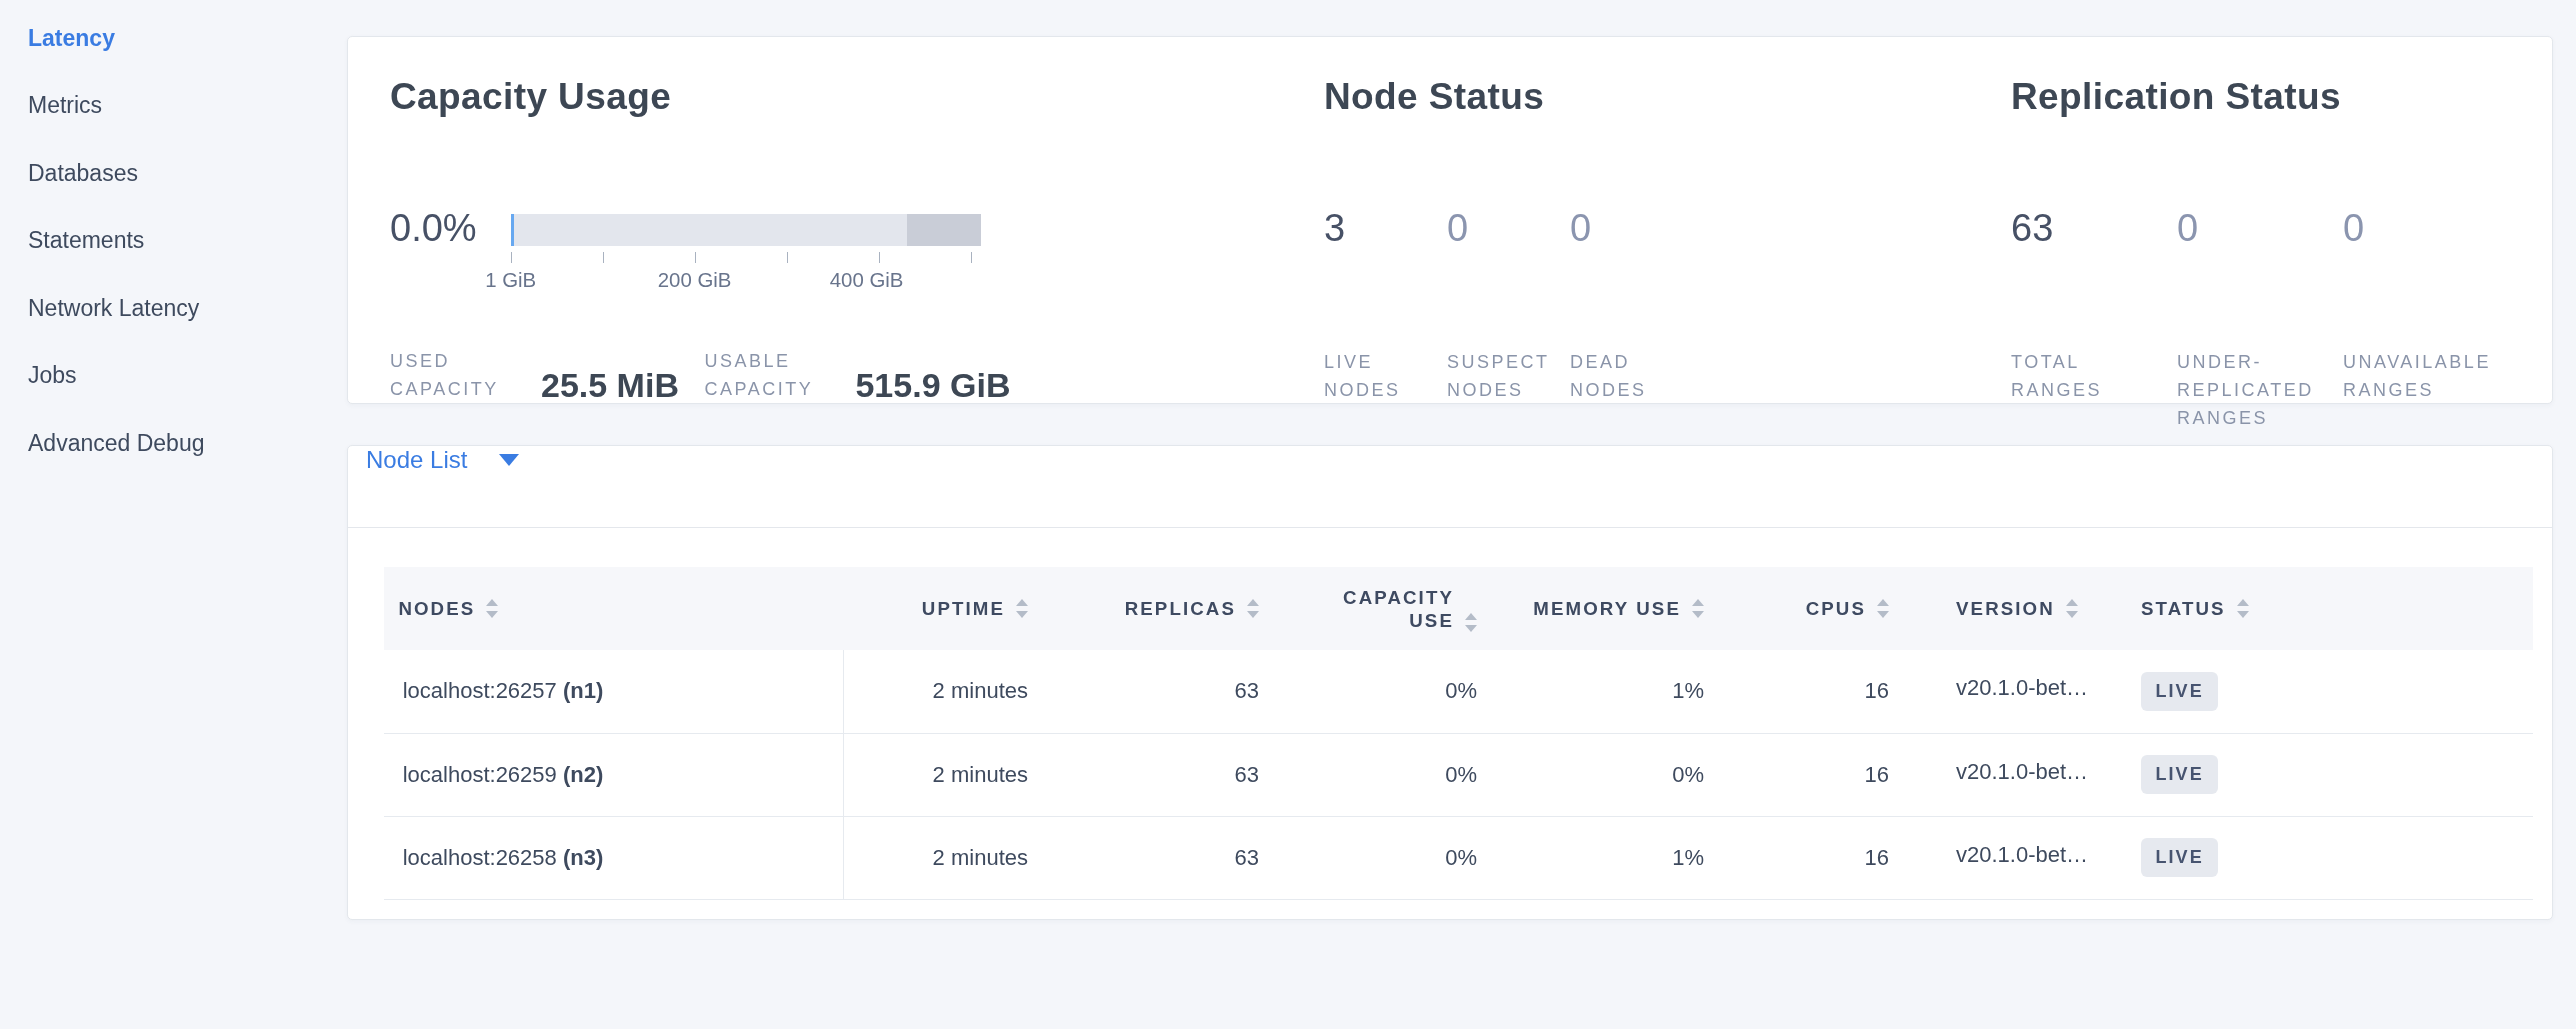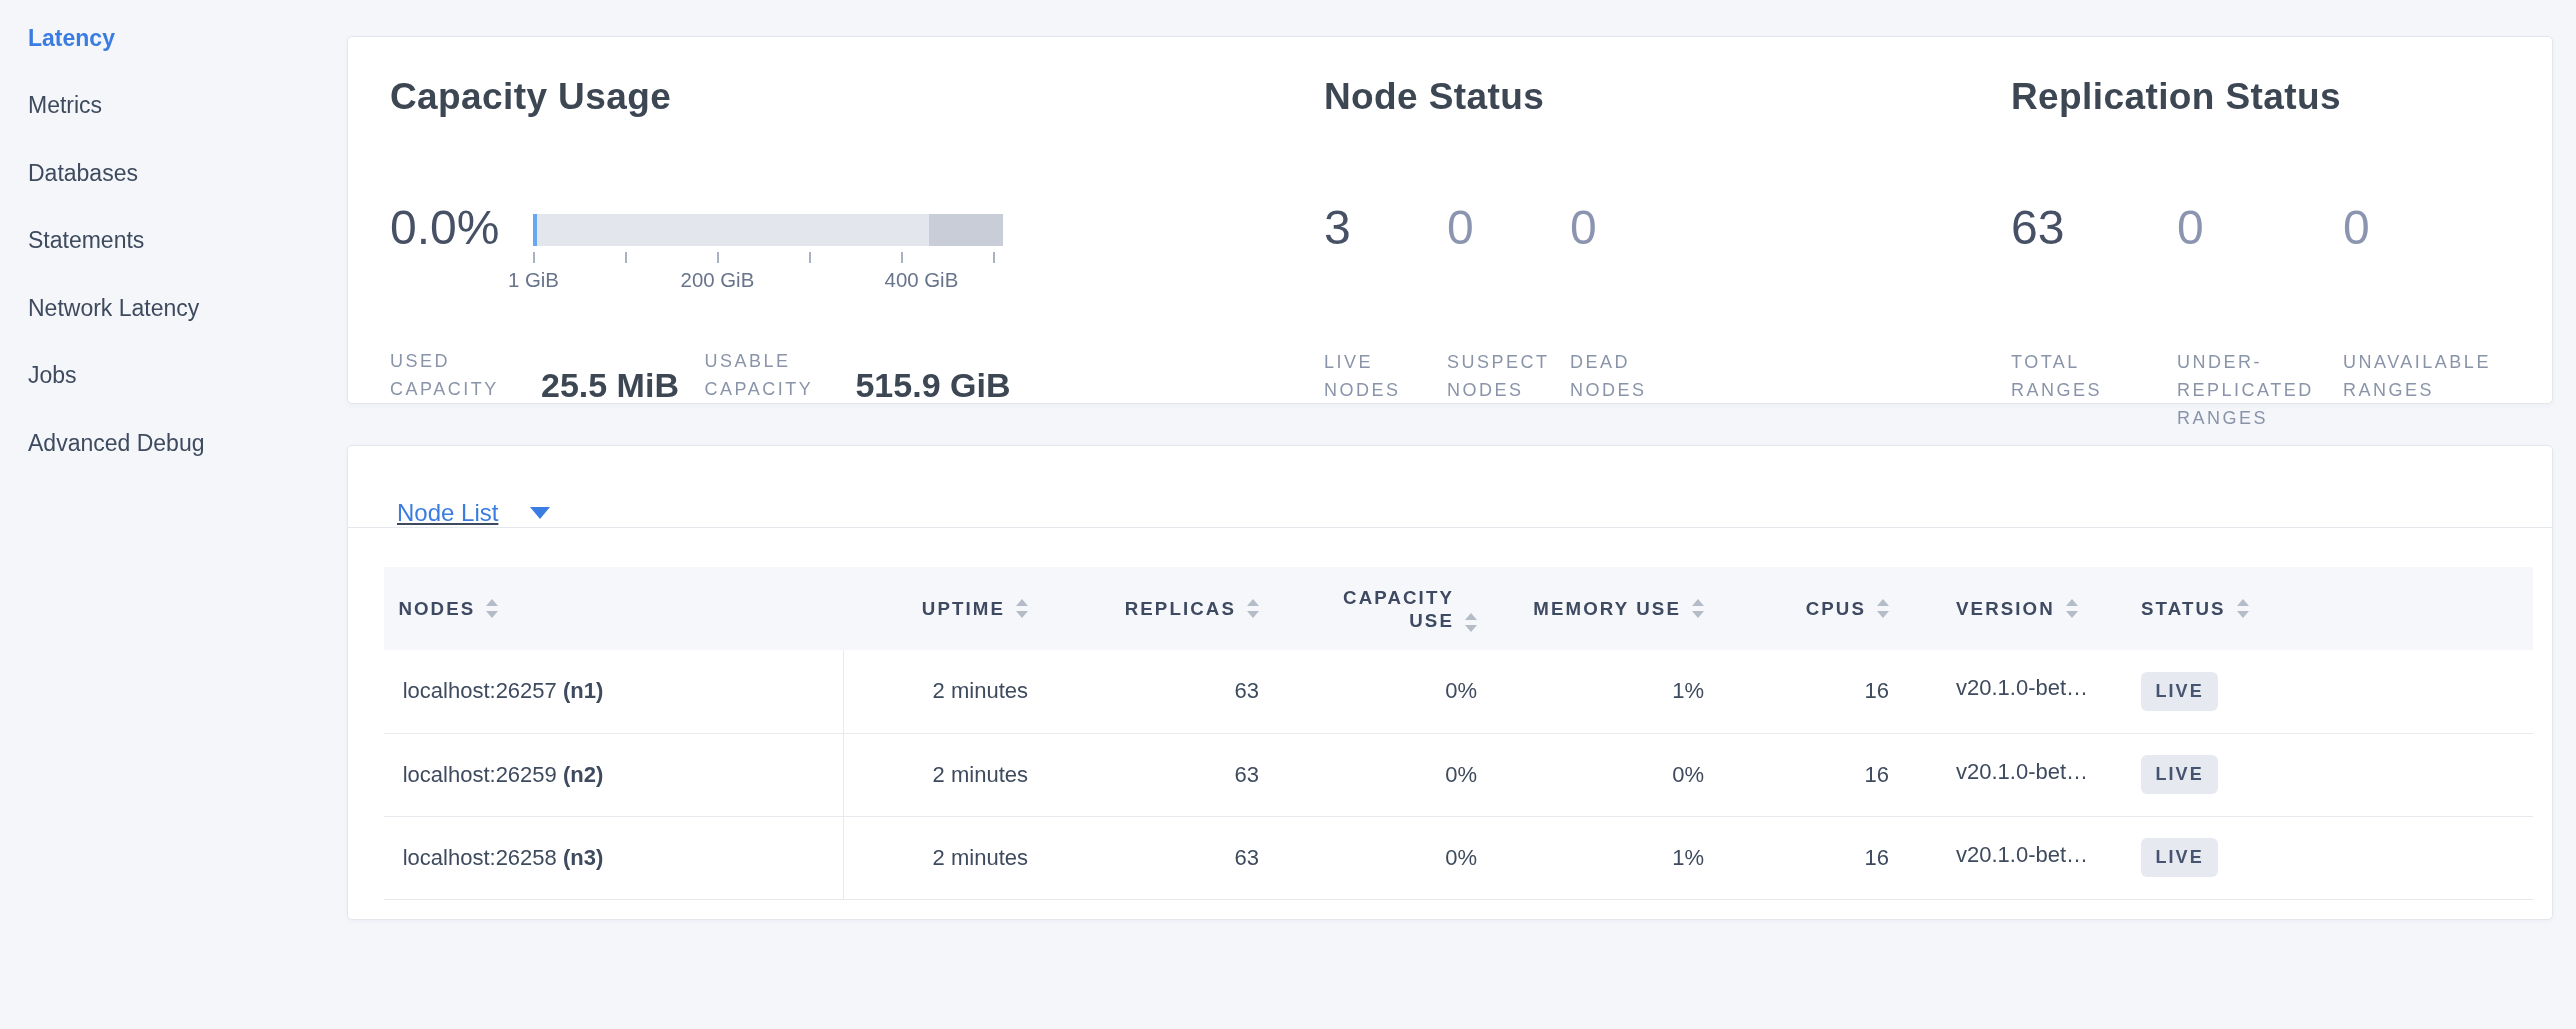--- a/index.html
+++ b/index.html
@@ -28,34 +28,34 @@
   }
 
   
   .overview-card { height: 368px; display: flex; padding: 41px 0 0 42px; }
   .sec1 { width: 934px; } .sec2 { width: 687px; } .sec3 { flex: 1; }
   .card-title {
     font-size: 37px; line-height: 37px; font-weight: bold;
     color: var(--title, #3d4754); margin-bottom: 85px; letter-spacing: 0.4px;
   }
   .content-row { height: 144px; display: flex; align-items: flex-start; }
-  .big-num { font-size: 48px; line-height: 56px; color: var(--number, #475166); }
+  .big-num { font-size: 38px; line-height: 56px; color: var(--number, #475166); }
 
   
   .gauge-wrap { margin: 13.6px 0 0 34px; }
   .gauge { position: relative; width: 470px; height: 32px; background: var(--bar_bg, #e3e6ed); }
   .gauge .used     { position: absolute; left: 0; top: 0; bottom: 0; width: 3.4px;  background: var(--bar_used, #67a8f0); }
   .gauge .reserved { position: absolute; right: 0; top: 0; bottom: 0; width: 74px; background: var(--bar_reserved, #c9cdd7); }
   .ticks { position: relative; height: 12.7px; margin-top: 6.8px; width: 470px; }
   .tick { position: absolute; top: 0; width: 1.7px; height: 11px; background: #a9b2c0; }
   .t0{left:0} .t1{left:92px} .t2{left:184px} .t3{left:276px} .t4{left:368px} .t5{left:460px}
   .axis-labels { position: relative; height: 25.5px; margin-top: 4.2px; width: 470px;
     font-size: 20.4px; color: #68748c; }
   .axis-labels span { position: absolute; transform: translateX(-50%); white-space: nowrap; }
-  .al0{left:0} .al1{left:184px} .al2{left:388px}
+  .al0{left:0} .al1{left:184px} .al2{left:356px}
 
   
   .stats-row { display: flex; margin-top: 3.4px; }
   .stat-pair { display: flex; align-items: flex-end; margin-right: 25.5px; }
   .stat-label {
     font-size: 18px; letter-spacing: 2.5px; line-height: 28px;
     color: var(--label, #8a94a9); width: 129px;
   }
   .stat-value {
     font-size: 34px; line-height: 36px; font-weight: bold;
@@ -65,22 +65,22 @@
   .stat-col { display: flex; flex-direction: column; }
   .sec2 .stat-col { width: 123px; }
   .sec3 .stat-col { width: 166px; }
   .stat-col .big-num { height: 148px; }
   .stat-col:nth-child(n+2) .big-num { color: var(--number_dim, #8b95af); }
   .col-label { font-size: 18px; letter-spacing: 2.5px; line-height: 28px; color: var(--label, #8a94a9); padding-right: 15.3px; }
 
   
   .list-card { margin-top: 41px; }
   .nodelist-bar {
-    height: 82px; display: flex; align-items: flex-end; padding-left: 49px;
-    border-bottom: 0.8px solid #e4e7ec; cursor: pointer; text-decoration: underline;
+    height: 82px; display: flex; align-items: flex-start; padding-left: 18px;
+    border-bottom: 0.8px solid #e4e7ec; cursor: pointer;
   }
   .nodelist-btn { display: flex; align-items: center; color: var(--accent, #3a7ce2); font-size: 24px; }
   .caret {
     width: 0; height: 0; margin-left: 32px;
     border-left: 10.2px solid transparent; border-right: 10.2px solid transparent;
     border-top: 12.7px solid var(--accent, #3a7ce2);
   }
   .panel-body { padding: 39px 19.5px 19.5px 36px; }
   .panel-title { font-size: 27px; line-height: 34px; color: #242d3d; margin-bottom: 39px; }
 

